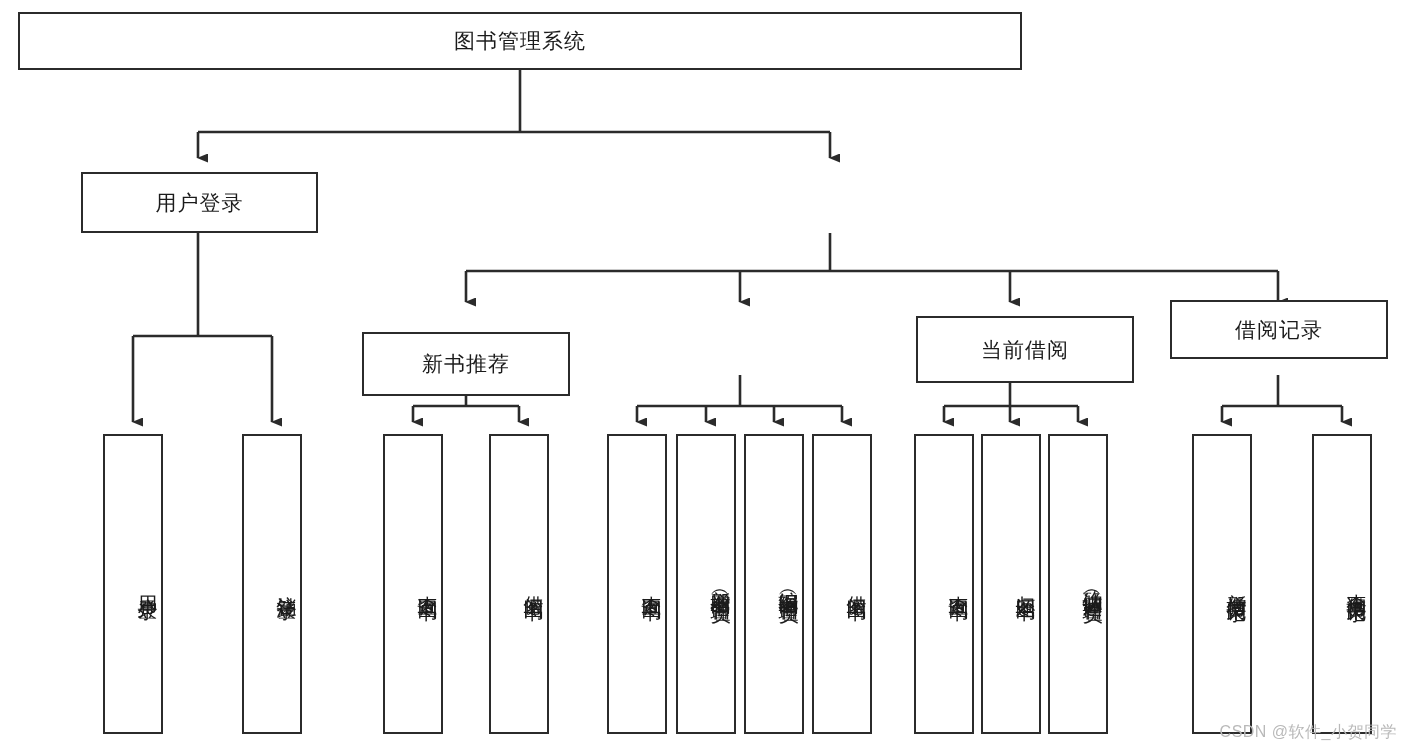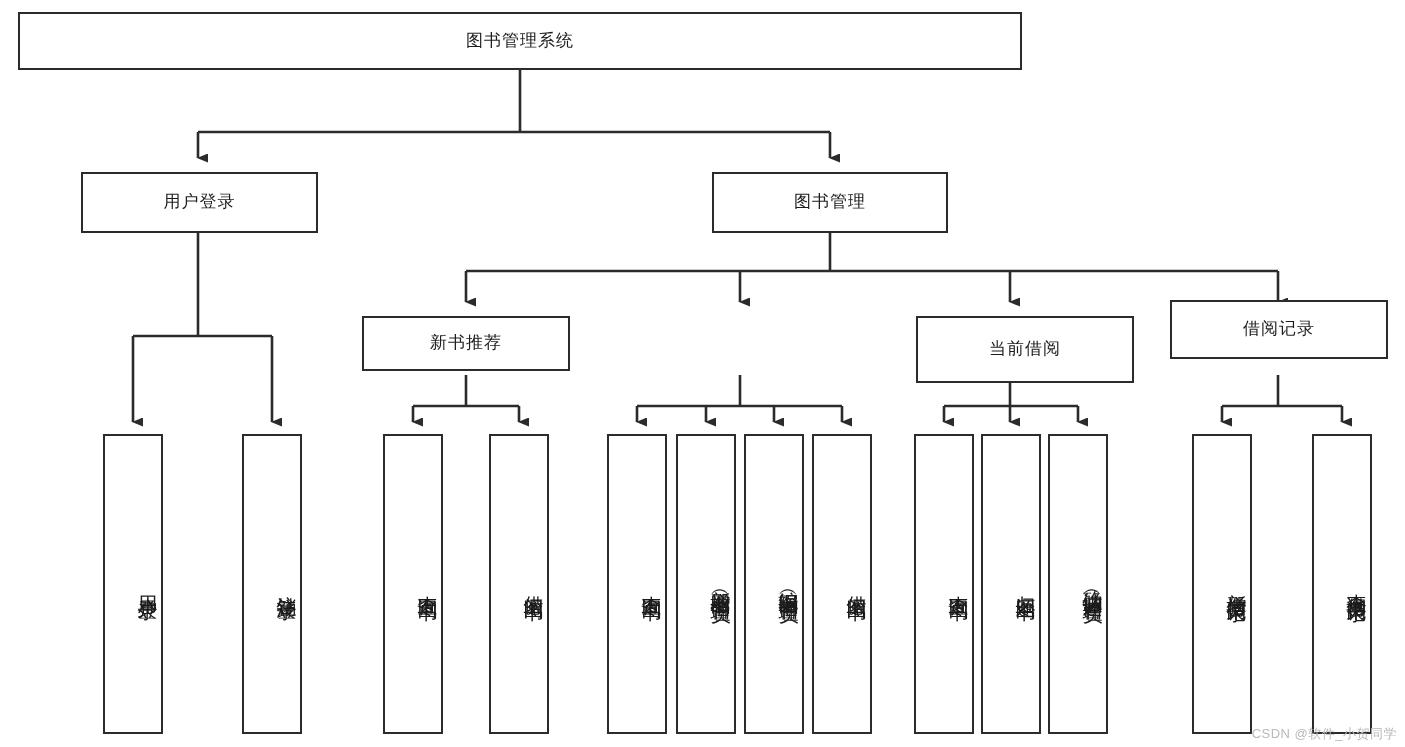--- a/index.html
+++ b/index.html
@@ -27,21 +27,21 @@
     box-sizing:border-box;
     background:#ffffff;
     border:2px solid #2b2b2b;
     display:flex;
     align-items:center;
     justify-content:center;
     text-align:center;
     color:#1b1b1b;
   }
   .node.horiz{
-    font-size:17px;
+    font-size:21px;
     letter-spacing:1px;
     line-height:1.2;
   }
   .node.vert{
     writing-mode:vertical-rl;
     text-orientation:upright;
     font-size:20px;
     line-height:1.35;
     letter-spacing:2px;
     padding-top:10px;
@@ -51,21 +51,21 @@
   }
   .node.vert > span{
     writing-mode:vertical-rl;
     text-orientation:upright;
     display:block;
   }
   .watermark{
     position:absolute;
     right:8px;
     bottom:4px;
-    font-size:13px;
+    font-size:16px;
     color:#b9b9b9;
     letter-spacing:0.5px;
     white-space:nowrap;
     user-select:none;
   }
 </style>
 </head>
 <body>
 
 <div id="canvas">
@@ -121,25 +121,22 @@
   </svg>
 
   <div class="node horiz" style="left:18px; top:12px; width:1004px; height:58px;">
     <span>图书管理系统</span>
   </div>
 
   <div class="node horiz" style="left:81px; top:172px; width:237px; height:61px;">
     <span>用户登录</span>
   </div>
 
-  <div class="node horiz" style="left:712px; top:172px; width:236px; height:61px;">
-    <span>图书管理</span>
-  </div>
-
-  <div class="node horiz" style="left:362px; top:316px; width:208px; height:55px;">
+
+  <div class="node horiz" style="left:362px; top:332px; width:208px; height:64px;">
     <span>新书推荐</span>
   </div>
 
 
   <div class="node horiz" style="left:901px; top:316px; width:218px; height:67px;margin-left:15px;">
     <span>当前借阅</span>
   </div>
 
   <div class="node horiz" style="left:1170px; top:300px; width:218px; height:59px;">
     <span>借阅记录</span>

